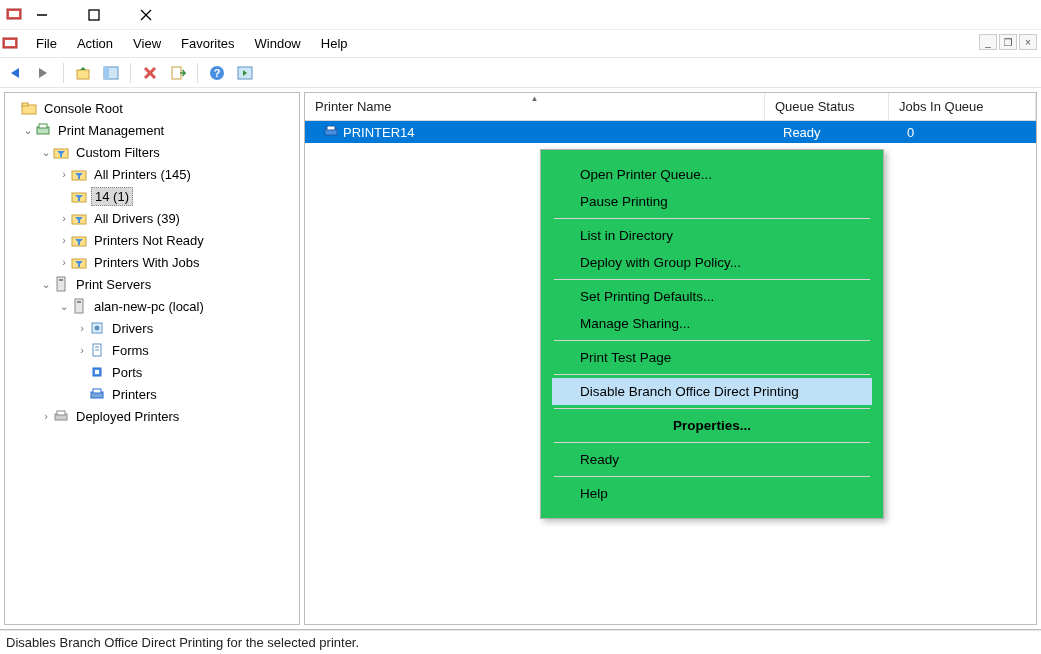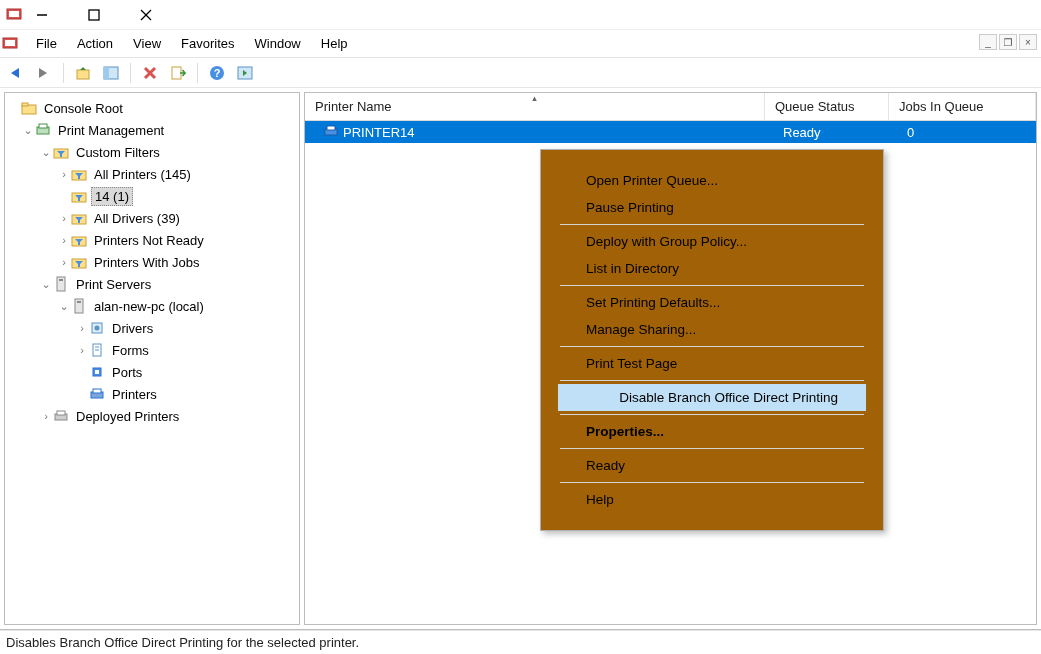--- a/index.html
+++ b/index.html
@@ -43,24 +43,24 @@
 
   .col-name   { width: 460px; position: relative; }
   .col-status { width: 124px; }
   .col-jobs   { flex: 1; }
 
   .list-row { display: flex; height: 22px; align-items: center; background: #0078d7; color: #fff; padding-left: 8px; }
   .list-row .cell { padding: 0 10px; }
   .list-row .printer-icon { width: 16px; height: 16px; margin-right: 4px; }
 
   
-  .context-menu { position: absolute; left: 540px; top: 149px; width: 344px; background: #a16207; border: 1px solid #b0b0b0; box-shadow: 3px 3px 6px rgba(0,0,0,0.25); padding: 17px; z-index: 10; }
+  .context-menu { position: absolute; left: 540px; top: 149px; width: 344px; background: #22c55e; border: 1px solid #b0b0b0; box-shadow: 3px 3px 6px rgba(0,0,0,0.25); padding: 11px; z-index: 10; }
   .ctx-item { padding: 6px 28px; font-size: 13.5px; cursor: default; }
-  .ctx-item.hover { background: #bfe0f6; text-align: right; }
-  .ctx-item.bold { font-weight: 700; }
+  .ctx-item.hover { background: #bfe0f6; }
+  .ctx-item.bold { font-weight: 700; text-align: center; }
   .ctx-sep { height: 1px; background: #d5d5d5; margin: 3px 2px; }
 
   
   .statusbar { height: 24px; display: flex; align-items: center; padding: 0 6px; font-size: 13px; color: #222; border-top: 1px solid #e5e5e5; }
 
   
   svg { display: block; }
 </style>
 </head>
 <body>
@@ -350,22 +350,22 @@
 </div>
 
 <div class="statusbar">
   <span>Disables Branch Office Direct Printing for the selected printer.</span>
 </div>
 
 <div class="context-menu">
   <div class="ctx-item">Open Printer Queue...</div>
   <div class="ctx-item">Pause Printing</div>
   <div class="ctx-sep"></div>
+  <div class="ctx-item">List in Directory</div>
   <div class="ctx-item">Deploy with Group Policy...</div>
-  <div class="ctx-item">List in Directory</div>
   <div class="ctx-sep"></div>
   <div class="ctx-item">Set Printing Defaults...</div>
   <div class="ctx-item">Manage Sharing...</div>
   <div class="ctx-sep"></div>
   <div class="ctx-item">Print Test Page</div>
   <div class="ctx-sep"></div>
   <div class="ctx-item hover">Disable Branch Office Direct Printing</div>
   <div class="ctx-sep"></div>
   <div class="ctx-item bold">Properties...</div>
   <div class="ctx-sep"></div>

